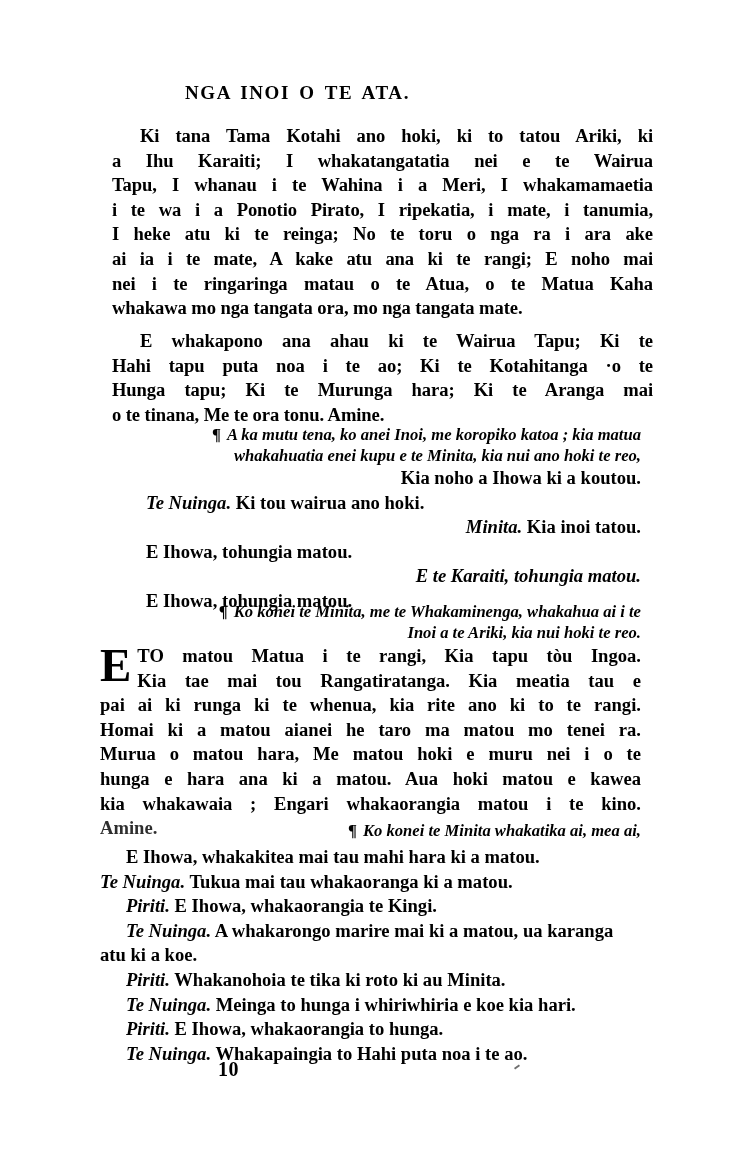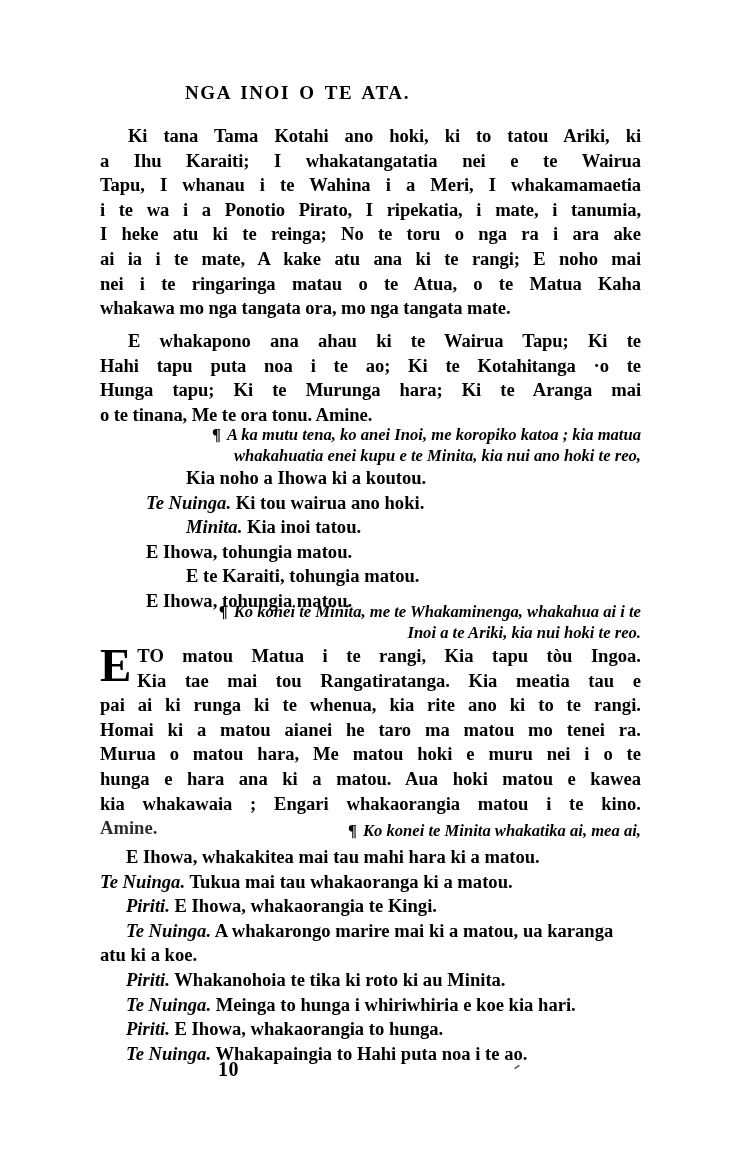--- a/index.html
+++ b/index.html
@@ -49,20 +49,21 @@
 
   
   .para {
     font-size: 18.6px;
     line-height: 24.6px;
     text-align: justify;
     text-align-last: left;
     text-justify: inter-word;
     font-weight: bold;
     letter-spacing: -0.1px;
+    margin-left: 12px;
   }
   .para .first-indent { display: inline-block; width: 28px; }
 
   
   .jline {
     display: block;
     text-align: justify;
     text-align-last: justify;
     white-space: nowrap;
   }
@@ -90,22 +91,22 @@
     font-size: 18.6px;
     line-height: 24.6px;
     font-weight: bold;
     white-space: nowrap;
   }
   .vline .speaker {
     font-style: italic;
     font-weight: bold;
   }
   .vline.indent-2 { padding-left: 46px; }
-  .vline.indent-3 { padding-left: 86px; }
-  .vline.italic-all { }
+  .vline.indent-3 { padding-left: 86px; text-align: right; }
+  .vline.italic-all { font-style: italic; }
 
   .vpara {
     font-size: 18.6px;
     line-height: 24.6px;
     font-weight: bold;
   }
   .vpara .speaker { font-style: italic; }
   .vpara .hang { display: inline-block; width: 26px; }
 
   

